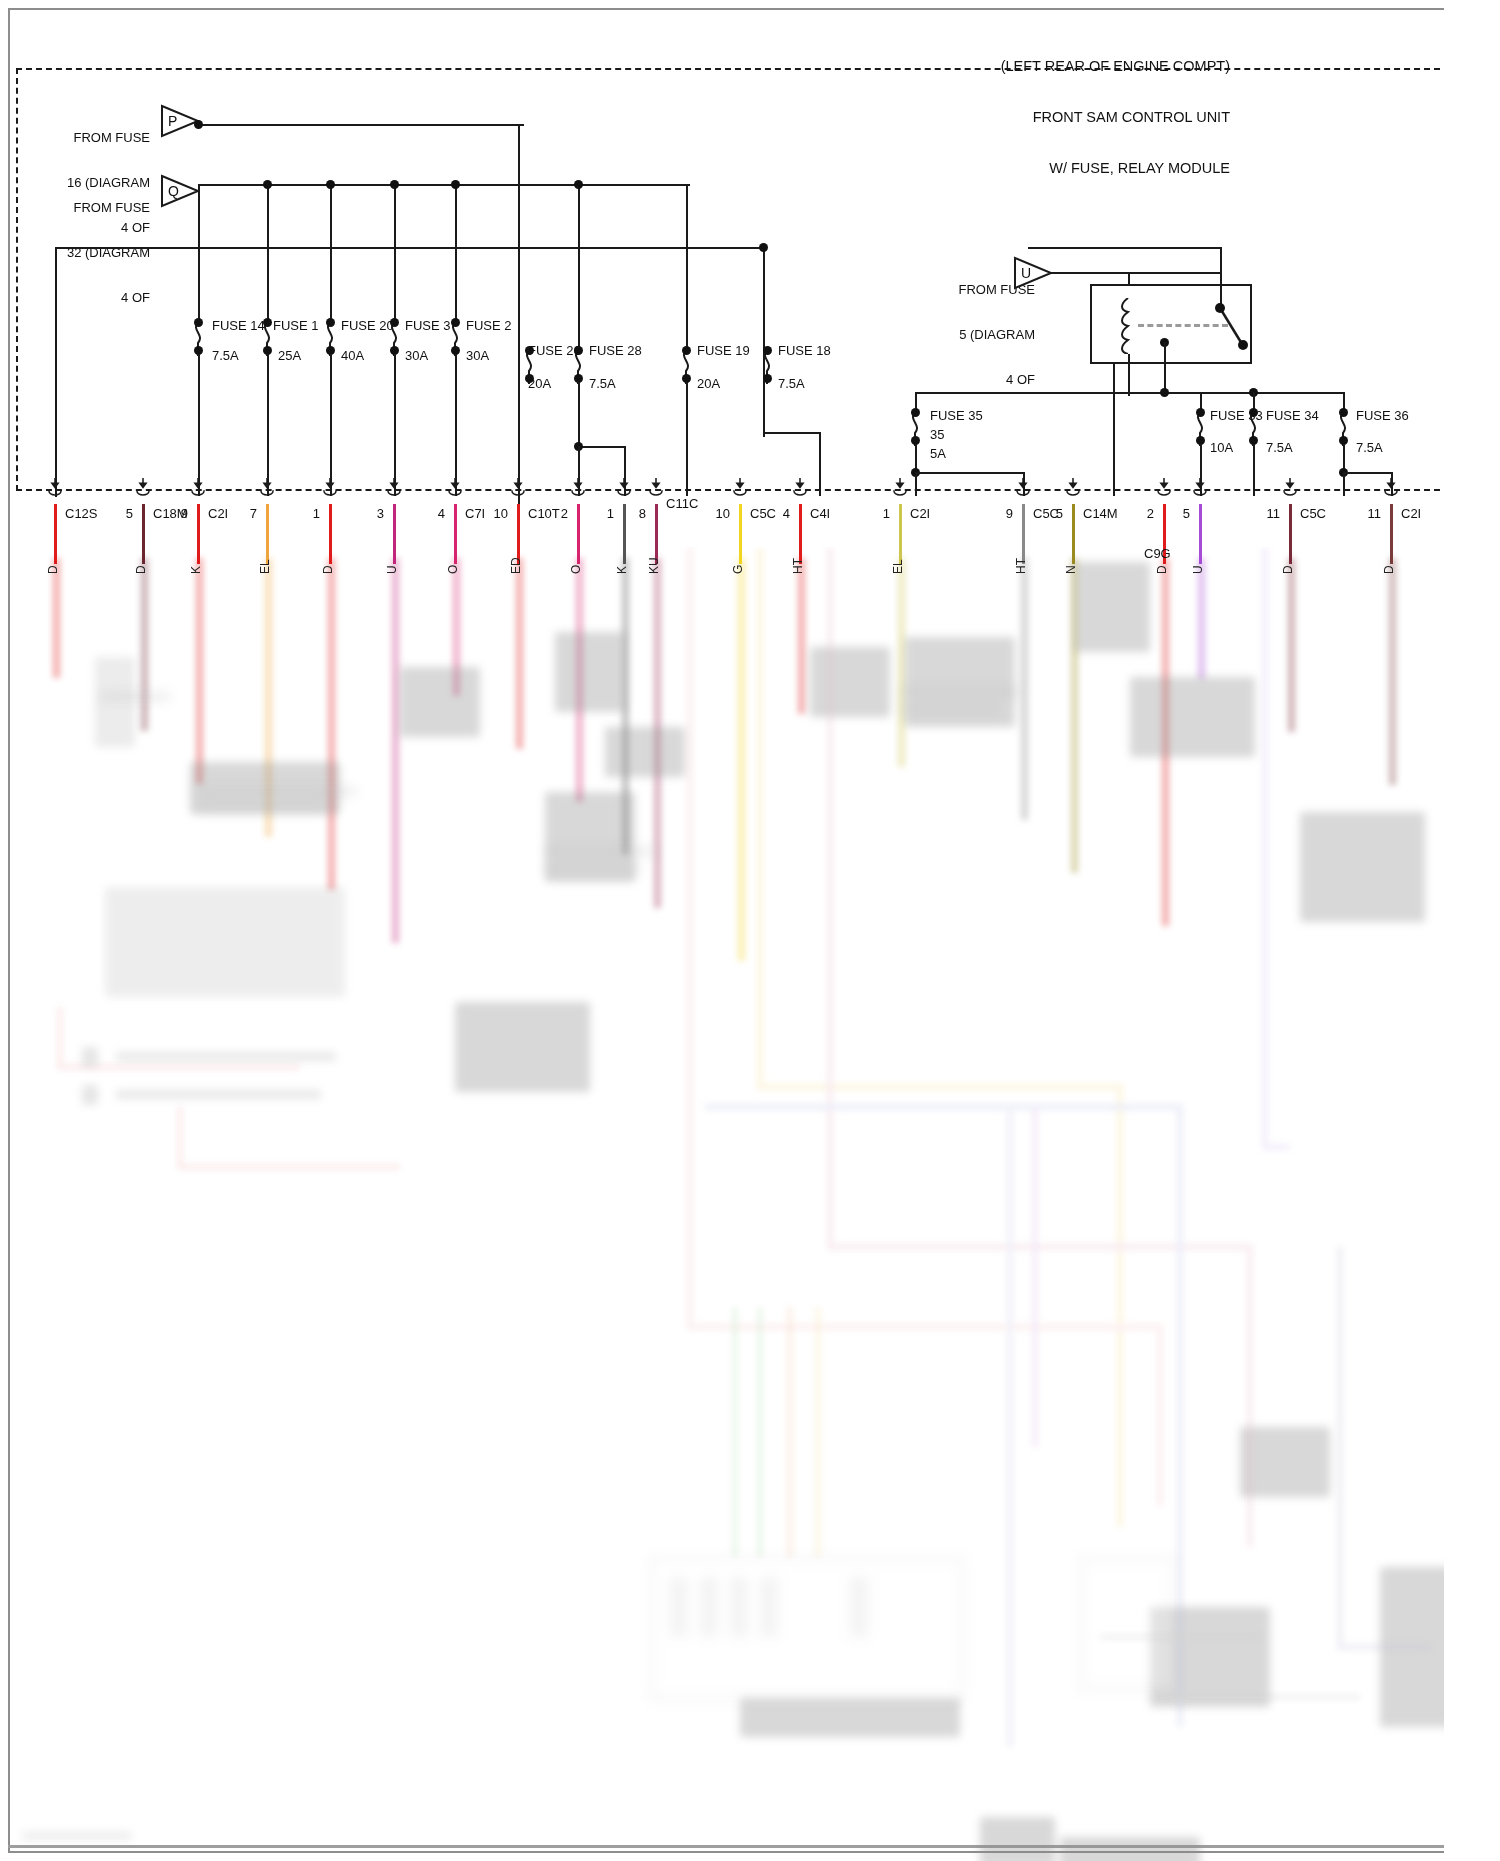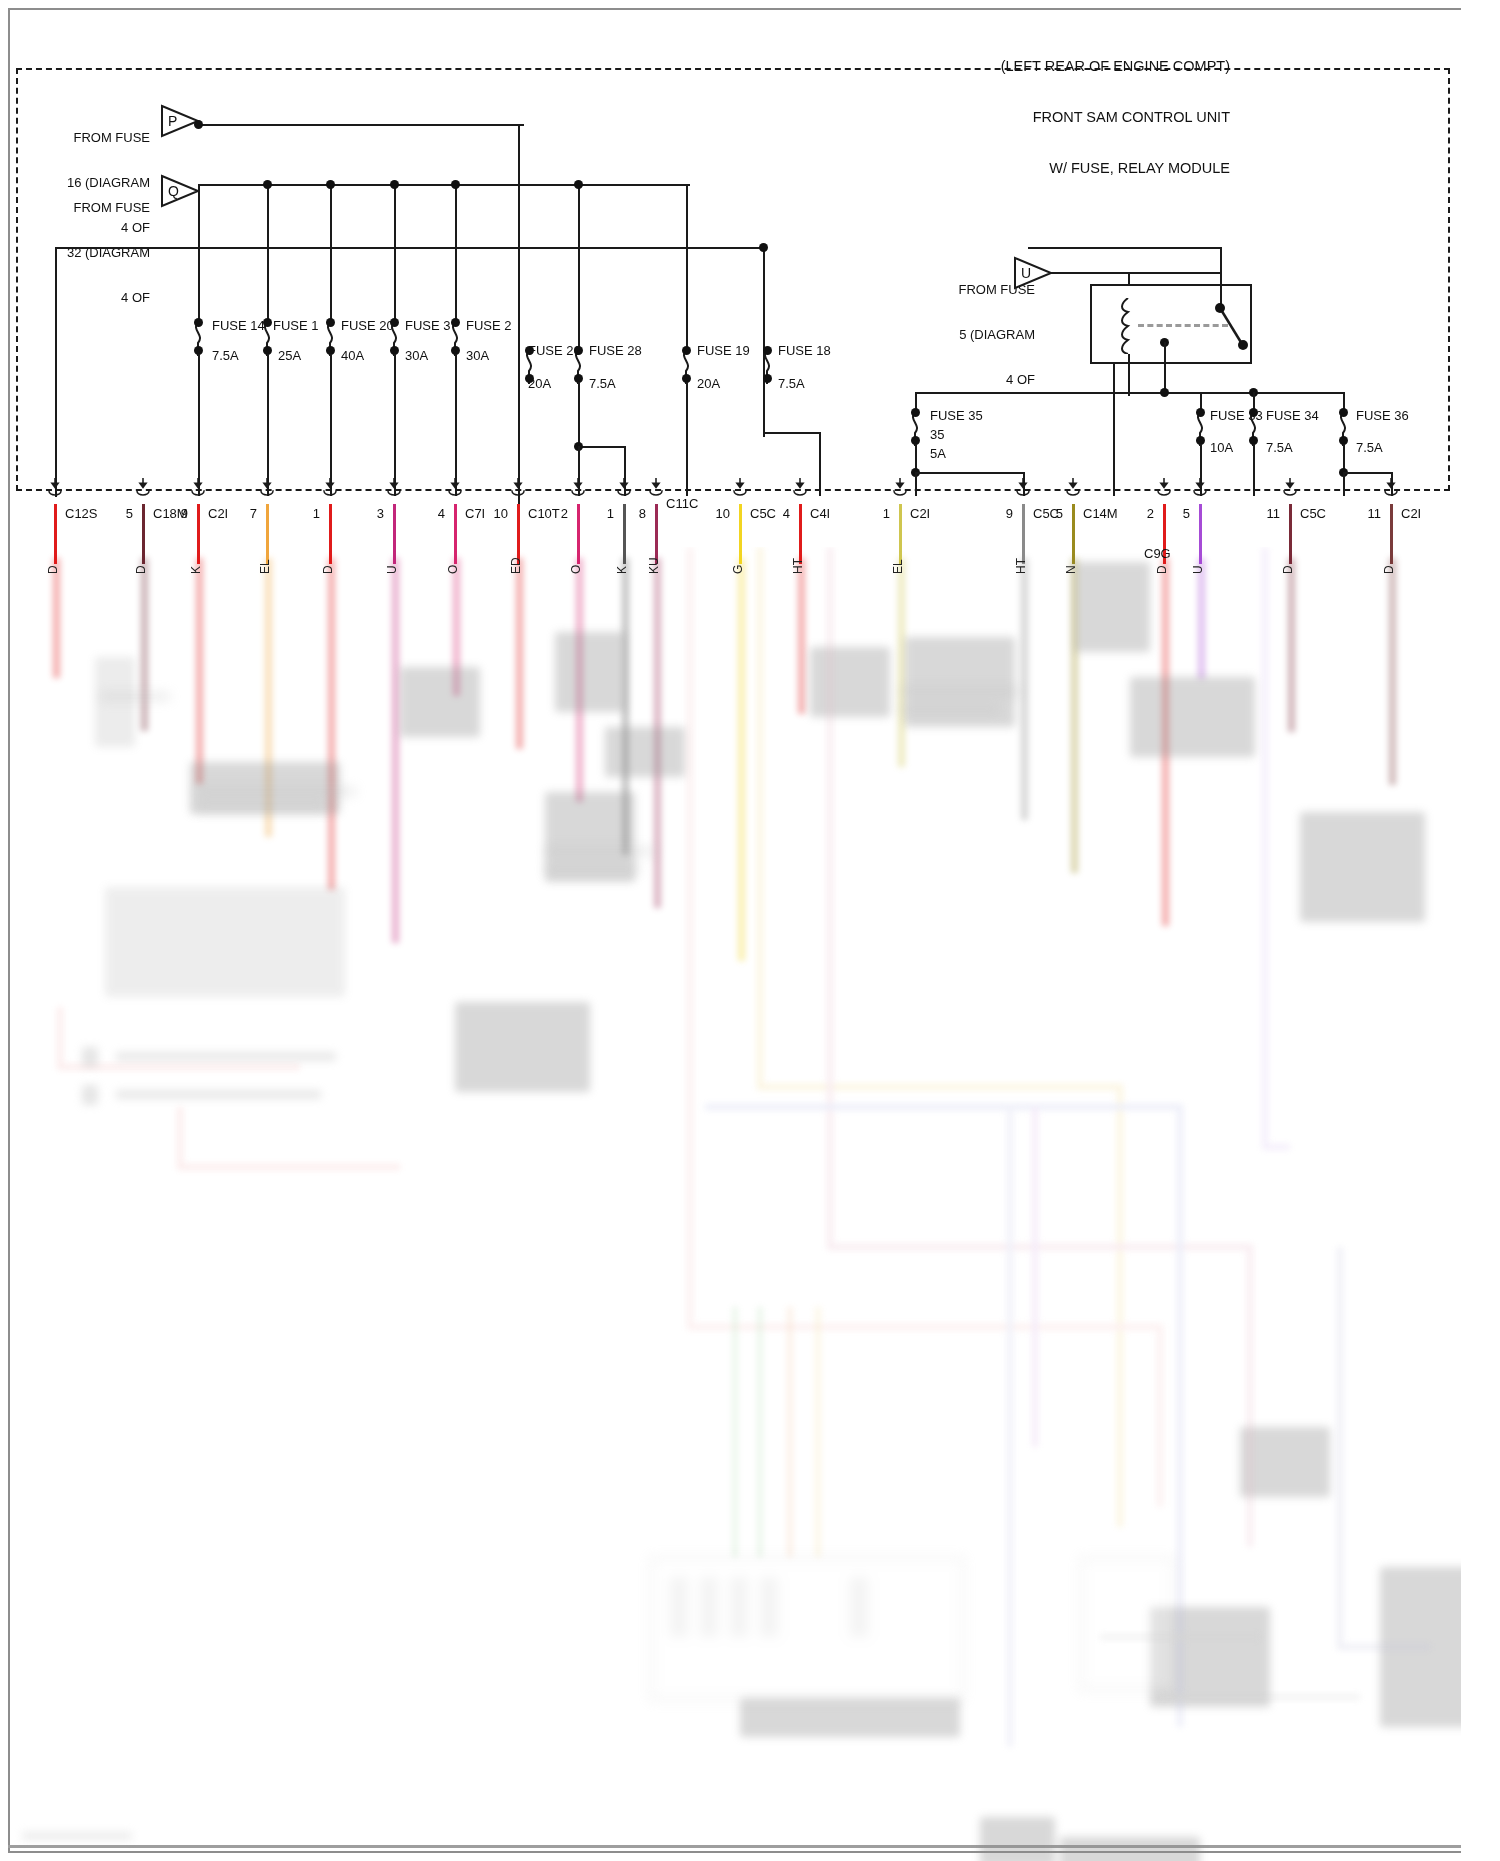--- a/index.html
+++ b/index.html
@@ -3,21 +3,20 @@
 <meta charset="utf-8">
 <title>Wiring Diagram</title>
 <style>
   html,body{margin:0;padding:0;background:#ffffff;}
   body{font-family:"Liberation Sans", sans-serif;}
   #page{
     position:relative;
     width:1444px;height:1861px;
     background:#ffffff;
     overflow:hidden;
-    padding-left:17px;
   }
   #frame{
     position:absolute;left:8px;top:8px;
     width:1484px;height:1845px;
     border:2px solid #8d8d8d;
     box-sizing:border-box;
     pointer-events:none;
   }
   .t{position:absolute;white-space:pre;color:#111;font-size:13px;line-height:15px;}
   .t.r{text-align:right;}

